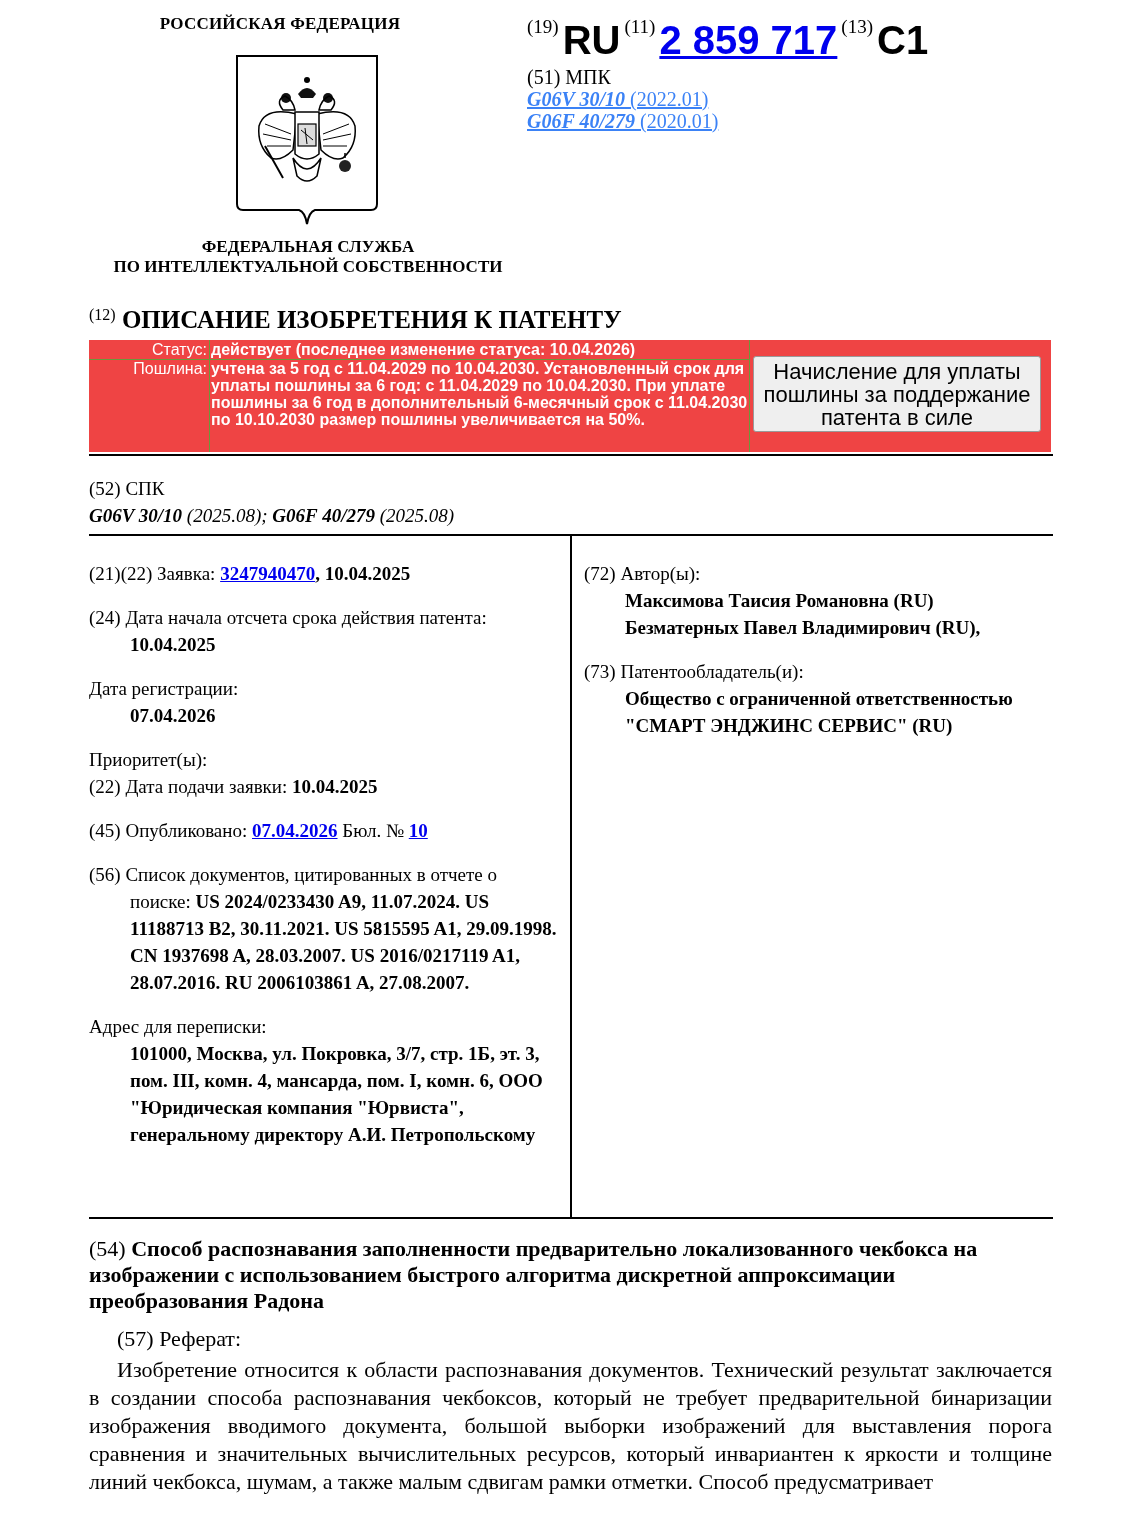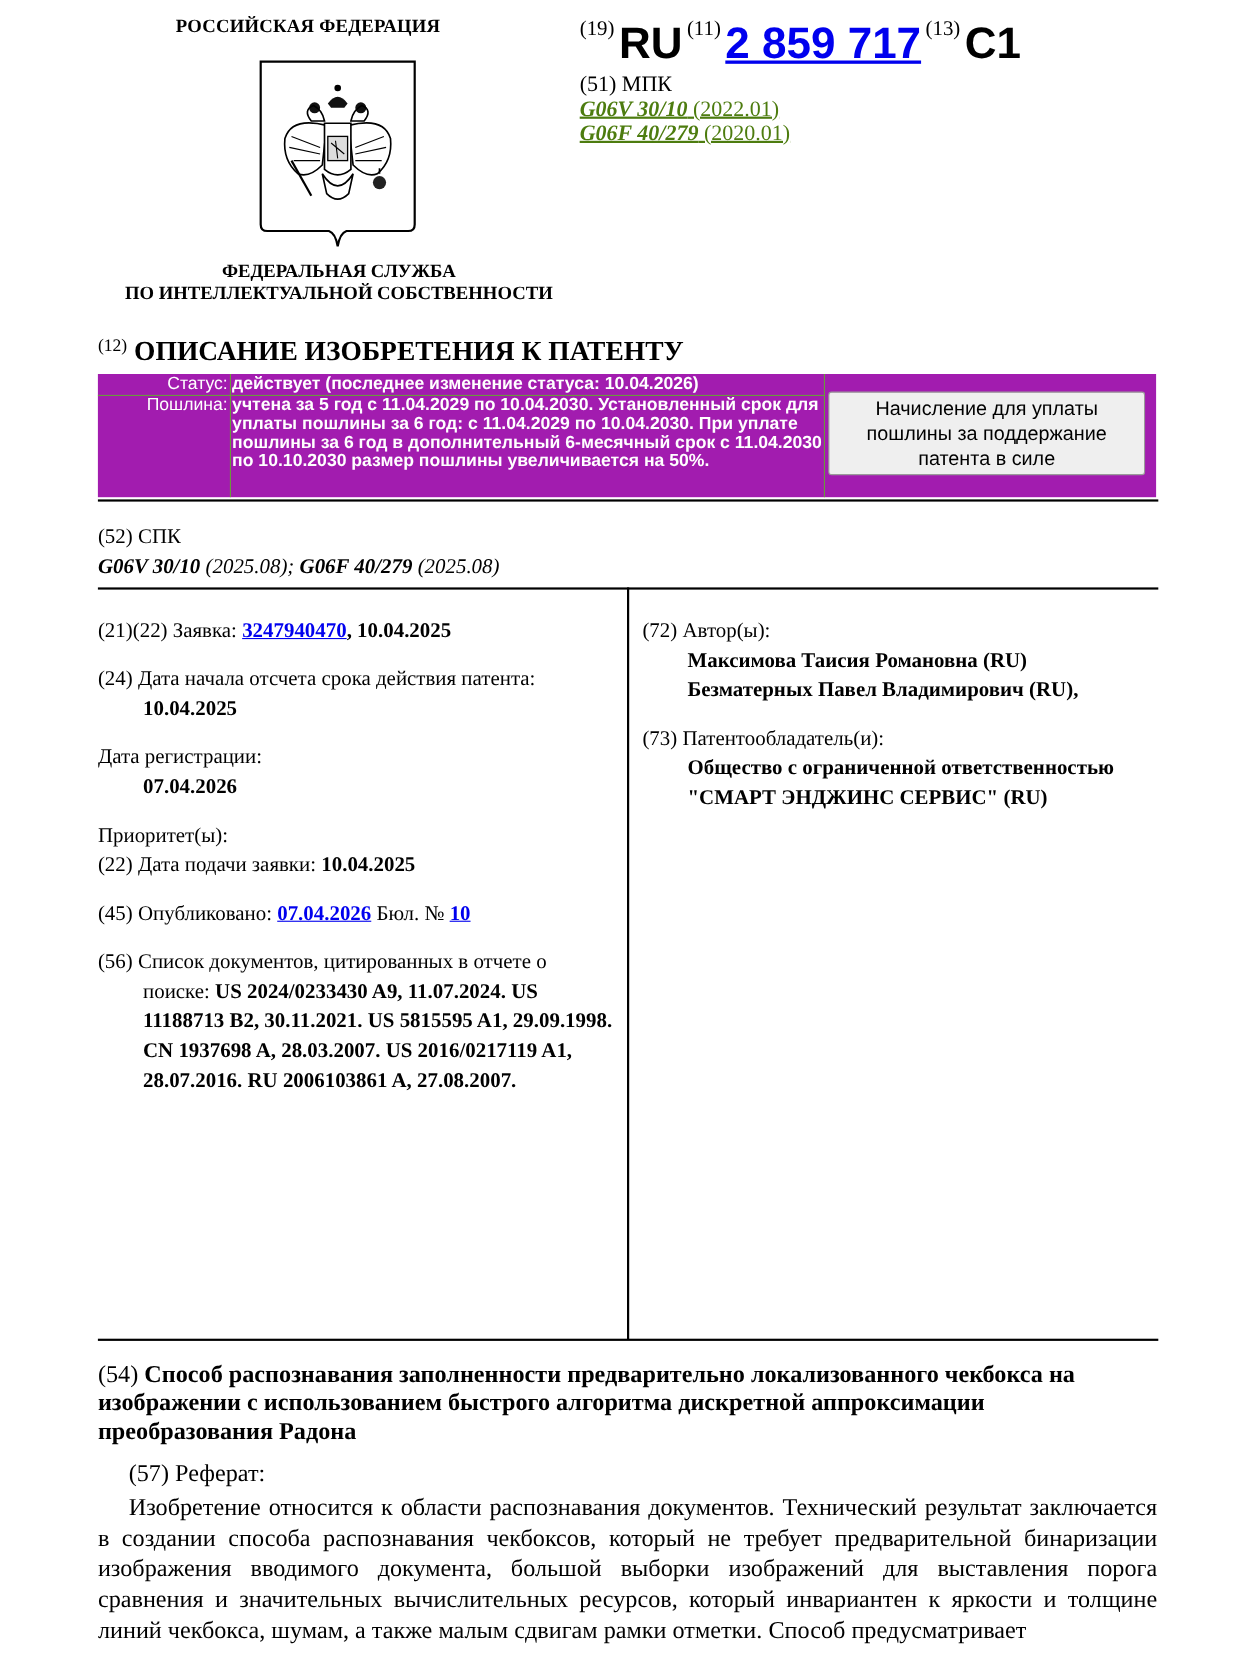--- a/index.html
+++ b/index.html
@@ -14,43 +14,43 @@
     #country { left: 90px; top: 14px; width: 380px; text-align: center; font-weight: bold; font-size: 17px; letter-spacing: 0.2px; }
     #emblem { left: 235px; top: 54px; width: 144px; height: 172px; }
     #agency { left: 90px; top: 237px; width: 436px; text-align: center; font-weight: bold; font-size: 17px; line-height: 20px; }
 
     
     #patnum { left: 527px; top: 14px; white-space: nowrap; }
     .sup { font-size: 19px; vertical-align: top; position: relative; top: 2px; }
     .big { font-family: "Liberation Sans", "DejaVu Sans", sans-serif; font-weight: bold; font-size: 40px; line-height: 52px; }
     #patnum a.big { color: #0000ee; text-decoration: underline; text-decoration-thickness: 3px; }
     #mpk { left: 527px; top: 66px; font-size: 20px; line-height: 22px; }
-    #mpk a { color: #4d7c0f; }
+    #mpk a { color: #3b82f6; }
     #mpk .code { font-weight: bold; font-style: italic; }
 
     
     #doc-title { left: 89px; top: 306px; font-size: 25px; font-weight: bold; white-space: nowrap; }
     #doc-title .sup { font-size: 16px; font-weight: normal; top: 0; }
 
     
     #banner {
-      left: 89px; top: 340px; width: 962px; height: 112px; background: #a21caf;
+      left: 89px; top: 340px; width: 962px; height: 112px; background: #ef4444;
       font-family: "Liberation Sans", "DejaVu Sans", sans-serif; color: #fff; font-size: 16px;
     }
     .brow { position: absolute; left: 0; }
     .blabel { position: absolute; left: 0; width: 118px; text-align: right; }
     .bval { position: absolute; left: 122px; width: 540px; line-height: 17px; font-weight: bold; }
     #brow1 { top: 1px; height: 18px; width: 660px; border-bottom: 1px solid #6a9a3c; }
     #brow2 { top: 20px; }
     #bdiv { position: absolute; left: 120px; top: 0; width: 1px; height: 112px; background: #6a9a3c; }
     #bdiv2 { position: absolute; left: 660px; top: 0; width: 1px; height: 112px; background: #6a9a3c; }
     #fee-button {
       position: absolute; left: 664px; top: 16px; width: 288px; height: 76px;
       background: #efefef; border: 1px solid #9a9a9a; border-radius: 3px; color: #000;
-      font-family: "Liberation Sans", "DejaVu Sans", sans-serif; font-size: 18px; line-height: 23px;
+      font-family: "Liberation Sans", "DejaVu Sans", sans-serif; font-size: 22px; line-height: 23px;
       text-align: center; display: flex; align-items: center; justify-content: center; padding: 0 6px; box-sizing: border-box;
       cursor: pointer;
     }
 
     .hline { position: absolute; left: 89px; width: 964px; height: 2px; background: #000; }
     .vline { position: absolute; width: 2px; background: #000; }
 
     
     .txt { font-size: 19px; line-height: 26px; }
     #spk-label { left: 89px; top: 476px; }
@@ -175,20 +175,24 @@
   <div class="field tight">Приоритет(ы):</div>
   <div class="field">
     <span>(22) Дата подачи заявки: </span><b>10.04.2025</b>
   </div>
   <div class="field">
     <span>(45) Опубликовано: </span><b><a href="#">07.04.2026</a></b><span> Бюл. № </span><b><a href="#">10</a></b>
   </div>
   <div class="field hang">
     <span>(56) Список документов, цитированных в отчете о поиске: </span><b>US 2024/0233430 A9, 11.07.2024. US 11188713 B2, 30.11.2021. US 5815595 A1, 29.09.1998. CN 1937698 A, 28.03.2007. US 2016/0217119 A1, 28.07.2016. RU 2006103861 A, 27.08.2007.</b>
   </div>
+  <div class="field">
+    <div>Адрес для переписки:</div>
+    <div class="indent"><b>101000, Москва, ул. Покровка, 3/7, стр. 1Б, эт. 3, пом. III, комн. 4, мансарда, пом. I, комн. 6, ООО "Юридическая компания "Юрвиста", генеральному директору А.И. Петропольскому</b></div>
+  </div>
 </div>
 
 <div id="right-col" class="abs">
   <div class="field">
     <div>(72) Автор(ы):</div>
     <div class="indent"><b>Максимова Таисия Романовна (RU)</b></div>
     <div class="indent"><b>Безматерных Павел Владимирович (RU),</b></div>
   </div>
   <div class="field">
     <div>(73) Патентообладатель(и):</div>

